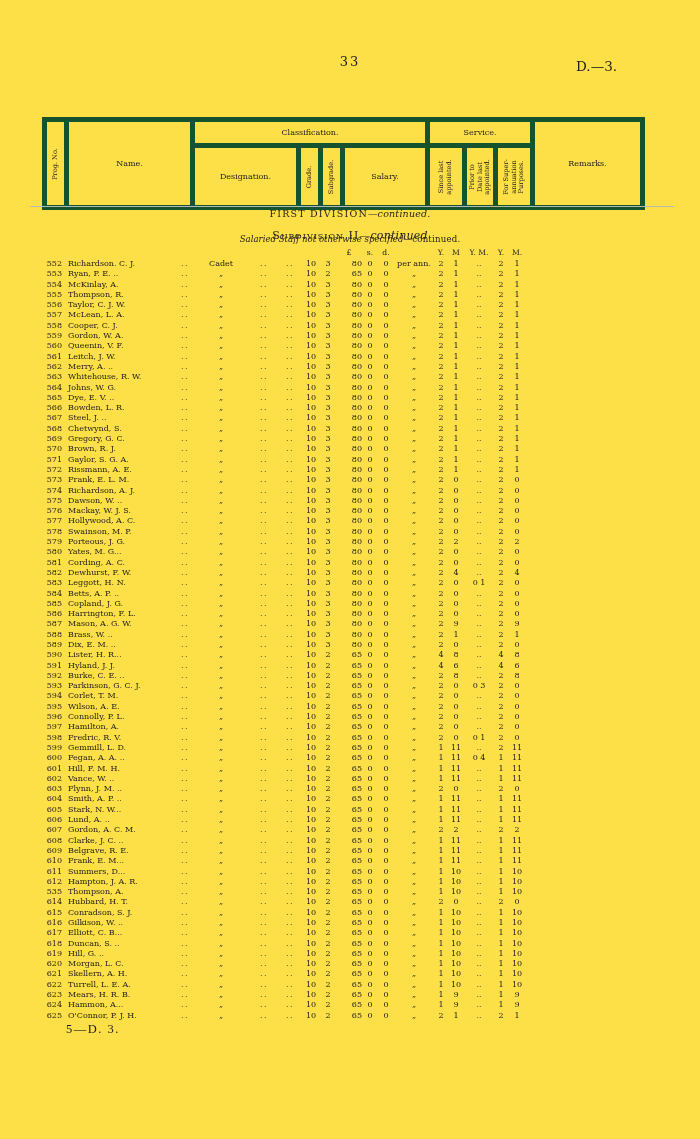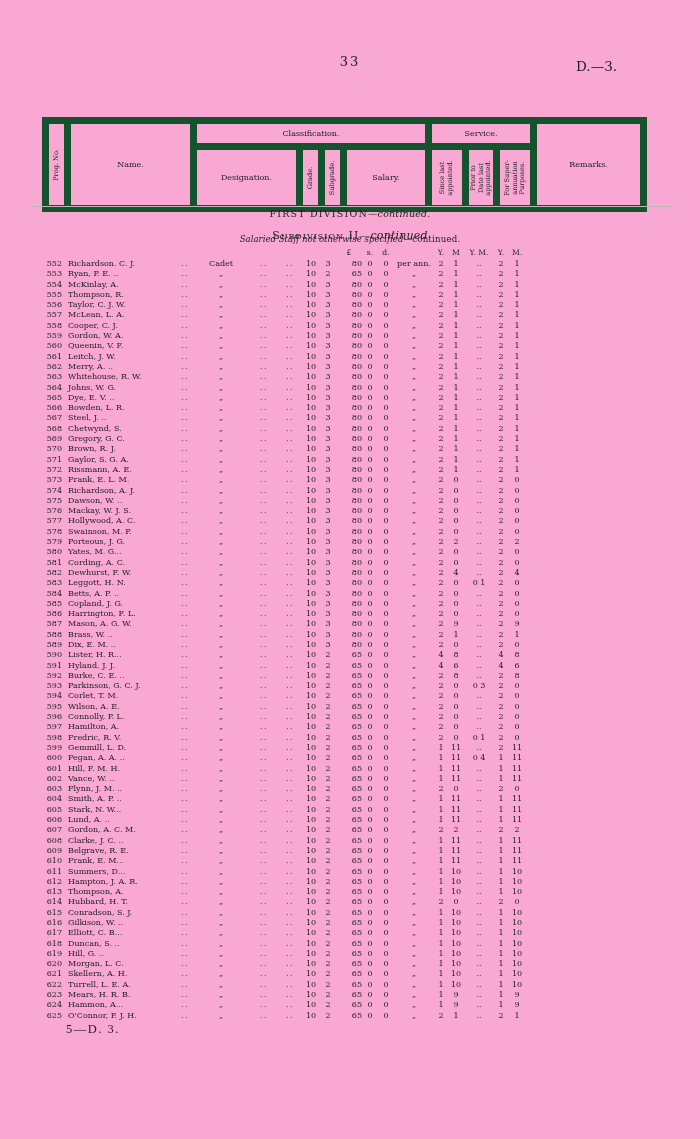--- a/index.html
+++ b/index.html
@@ -1,31 +1,31 @@
 <!DOCTYPE html>
 <html><head>
 <meta charset="utf-8">
 <style>
   html,body{margin:0;padding:0;background:#f2f2f0;}
   .page{
-    position:relative;width:700px;height:1139px;background:#f9a8d4;
+    position:relative;width:700px;height:1139px;background:#fde047;
     font-family:"DejaVu Serif","Liberation Serif",serif;color:#1d1d1d;
     overflow:hidden;margin:0 auto;
   }
   .pageno{position:absolute;top:54px;left:0;width:700px;text-align:center;
     font-size:13px;letter-spacing:2px;}
   .docref{position:absolute;top:58px;left:576px;font-size:13.5px;}
   .title{position:absolute;top:90px;left:0;width:700px;text-align:center;
     font-size:11px;font-variant:small-caps;letter-spacing:1.6px;word-spacing:3px;}
   .title .cont{font-variant:normal;font-style:italic;letter-spacing:.4px;word-spacing:0;}
 
   
   table.hdr{position:absolute;left:42px;top:117px;width:598px;height:88px;
     border-collapse:collapse;table-layout:fixed;border:1.6px solid #2e2e2e;}
-  table.hdr td{border:7px solid #14532d;text-align:center;vertical-align:middle;
+  table.hdr td{border:5px solid #14532d;text-align:center;vertical-align:middle;
     font-size:8px;padding:0;position:relative;}
   table.hdr tr.gr{height:26px;}
   table.hdr tr.sr{height:62px;}
   .rot{position:absolute;top:50%;left:50%;transform:translate(-50%,-50%) rotate(-90deg);
     font-size:6.6px;line-height:7.6px;text-align:center;}
   .rot.w40{width:40px;} .rot.w36{width:36px;} .rot.w60{width:60px;} .rot.w84{width:84px;}
   .rule-under{position:absolute;left:30px;top:206px;width:644px;border-top:1px solid #b9b9b4;}
 
   
   .sec{position:absolute;left:0;width:700px;text-align:center;}
@@ -1293,21 +1293,21 @@
         <span class="bc c-sals">0</span>
         <span class="bc c-sald">0</span>
         <span class="bc c-per">„</span>
         <span class="bc c-y1">1</span>
         <span class="bc c-m1">10</span>
         <span class="bc c-prior">..</span>
         <span class="bc c-y2">1</span>
         <span class="bc c-m2">10</span>
       </div>
       <div class="brow">
-        <span class="bc c-prog">613</span>
+        <span class="bc c-prog">535</span>
         <span class="bc c-name">Thompson, A.</span>
         <span class="bc c-dots c-d1">..</span>
         <span class="bc c-desig">„</span>
         <span class="bc c-dots c-d2">..</span>
         <span class="bc c-dots c-d3">..</span>
         <span class="bc c-grade">10</span>
         <span class="bc c-sub">2</span>
         <span class="bc c-salp">65</span>
         <span class="bc c-sals">0</span>
         <span class="bc c-sald">0</span>

